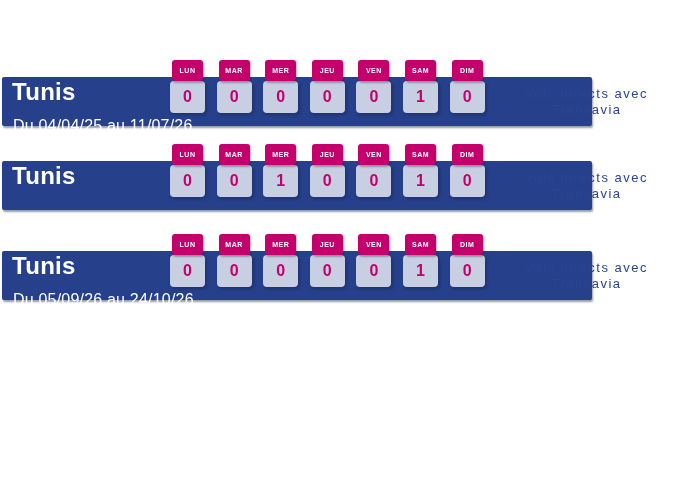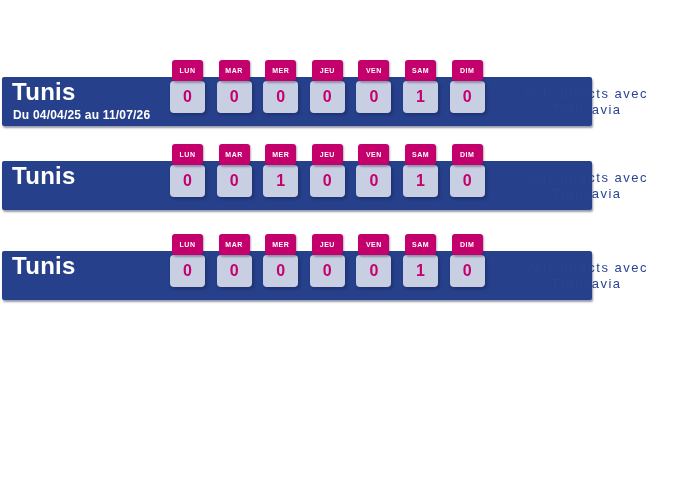--- a/index.html
+++ b/index.html
@@ -22,22 +22,22 @@
     background: var(--banner, #26408C);
     border-radius: 2px;
     box-shadow: 1px 2px 2px rgba(25,30,70,0.45);
     z-index: 0;
   }
   .city {
     position: absolute; left: 10px; top: 1px;
     color: #ffffff; font-size: 24px; font-weight: 700; letter-spacing: 0.3px;
   }
   .period {
-    position: absolute; left: 11px; top: 31px;
-    color: #ffffff; font-size: 12px; font-weight: 700; letter-spacing: 0.2px;
+    position: absolute; left: 11px; top: 40px;
+    color: #ffffff; font-size: 16px; font-weight: 400; letter-spacing: 0.2px;
   }
 
   .grid { position: absolute; left: 0; top: 0; width: 100%; height: 100%; }
   .col { position: absolute; top: 0; width: 35px; }
   .chip {
     position: relative; z-index: 2;
     width: 31px; height: 21px; margin: 0 auto;
     background: var(--accent, #C4006C);
     border-radius: 3px;
     color: #ffffff; font-size: 7px; font-weight: 700; letter-spacing: 0.5px;
@@ -142,20 +142,21 @@
           <div class="cell">0</div>
         </div>
       </div>
     <div class="note">Vols directs avec
 Transavia</div>
   </section>
 
   <section class="row">
     <div class="banner">
       <div class="city">Tunis</div>
+      <div class="period">Du 05/09/26 au 24/10/26</div>
     </div>
     <div class="grid">
         <div class="col" style="left: 170px;">
           <div class="chip">LUN</div>
           <div class="cell">0</div>
         </div>
         <div class="col" style="left: 216.6px;">
           <div class="chip">MAR</div>
           <div class="cell">0</div>
         </div>

